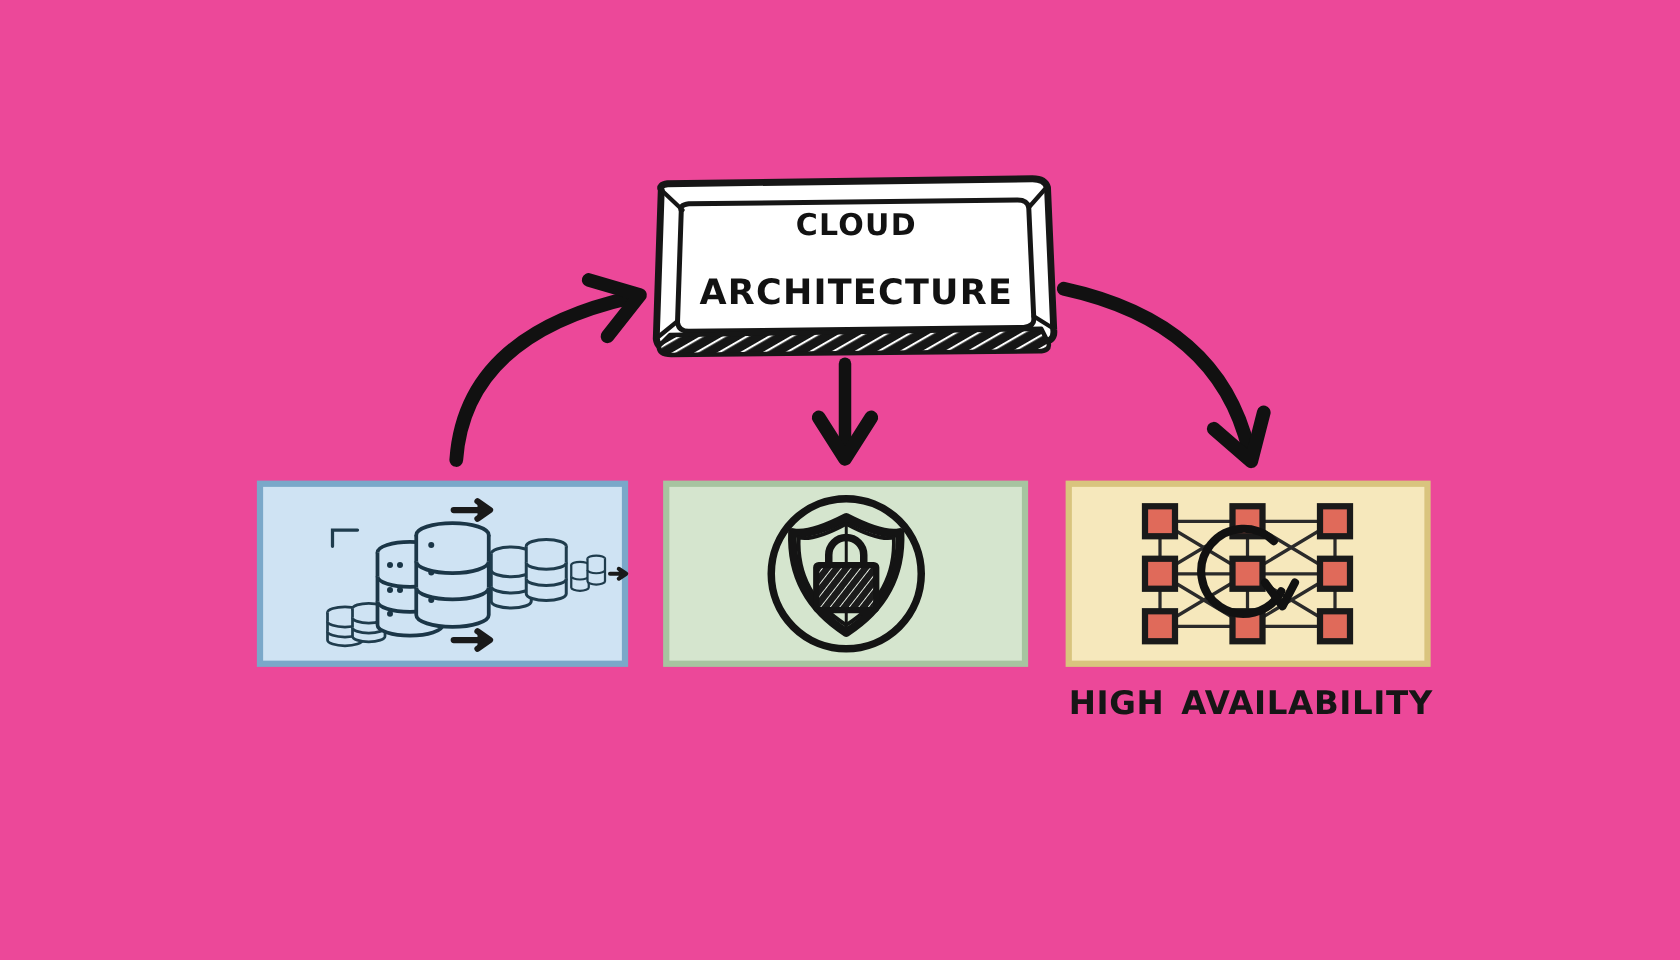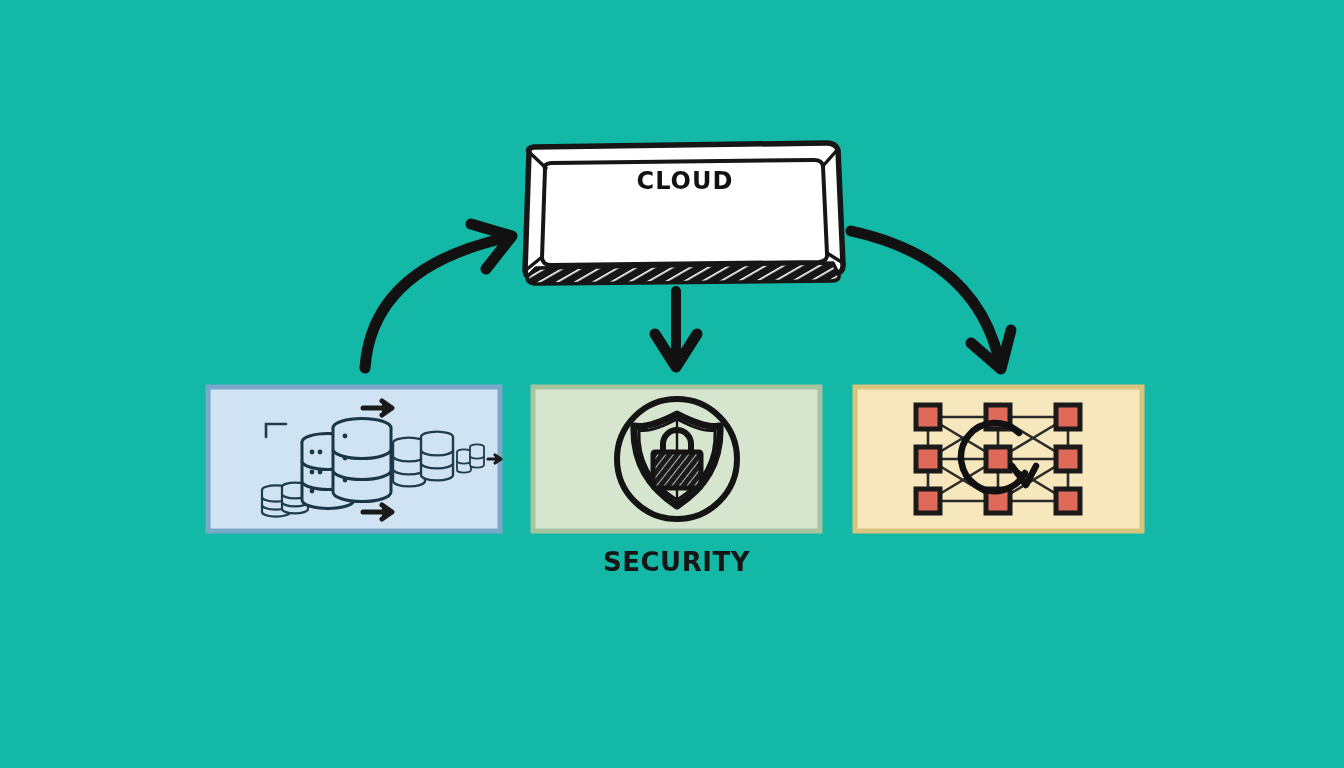--- a/index.html
+++ b/index.html
@@ -4,21 +4,21 @@
 <style>
   html, body {
     margin: 0;
     padding: 0;
     background: #ffffff;
   }
   #canvas {
     position: relative;
     width: 1344px;
     height: 768px;
-    background: #14b8a6;
+    background: #ec4899;
     overflow: hidden;
     font-family: "DejaVu Sans", sans-serif;
   }
   #sketch {
     position: absolute;
     left: 0; top: 0;
     width: 1344px;
     height: 768px;
   }
   .label {
@@ -201,16 +201,17 @@
         </g>
         <g>
           <path d="M1019,433 A34,34 0 1 0 1025,473" fill="none" stroke="#111111" stroke-width="6.5" stroke-linecap="round"></path>
           <path d="M1012,466 L1026,485 L1036,466" fill="none" stroke="#111111" stroke-width="6.5" stroke-linecap="round" stroke-linejoin="round"></path>
         </g>
       </g>
     </g>
   </svg>
 
   <div class="hero-line" id="hero-line-1">Cloud</div>
-
-  <div class="label panel-label" id="label-security">Security</div>
+  <div class="hero-line" id="hero-line-2">Architecture</div>
+
+  <div class="label panel-label" id="label-ha">High Availability</div>
 
 </div>
 
 </body></html>

